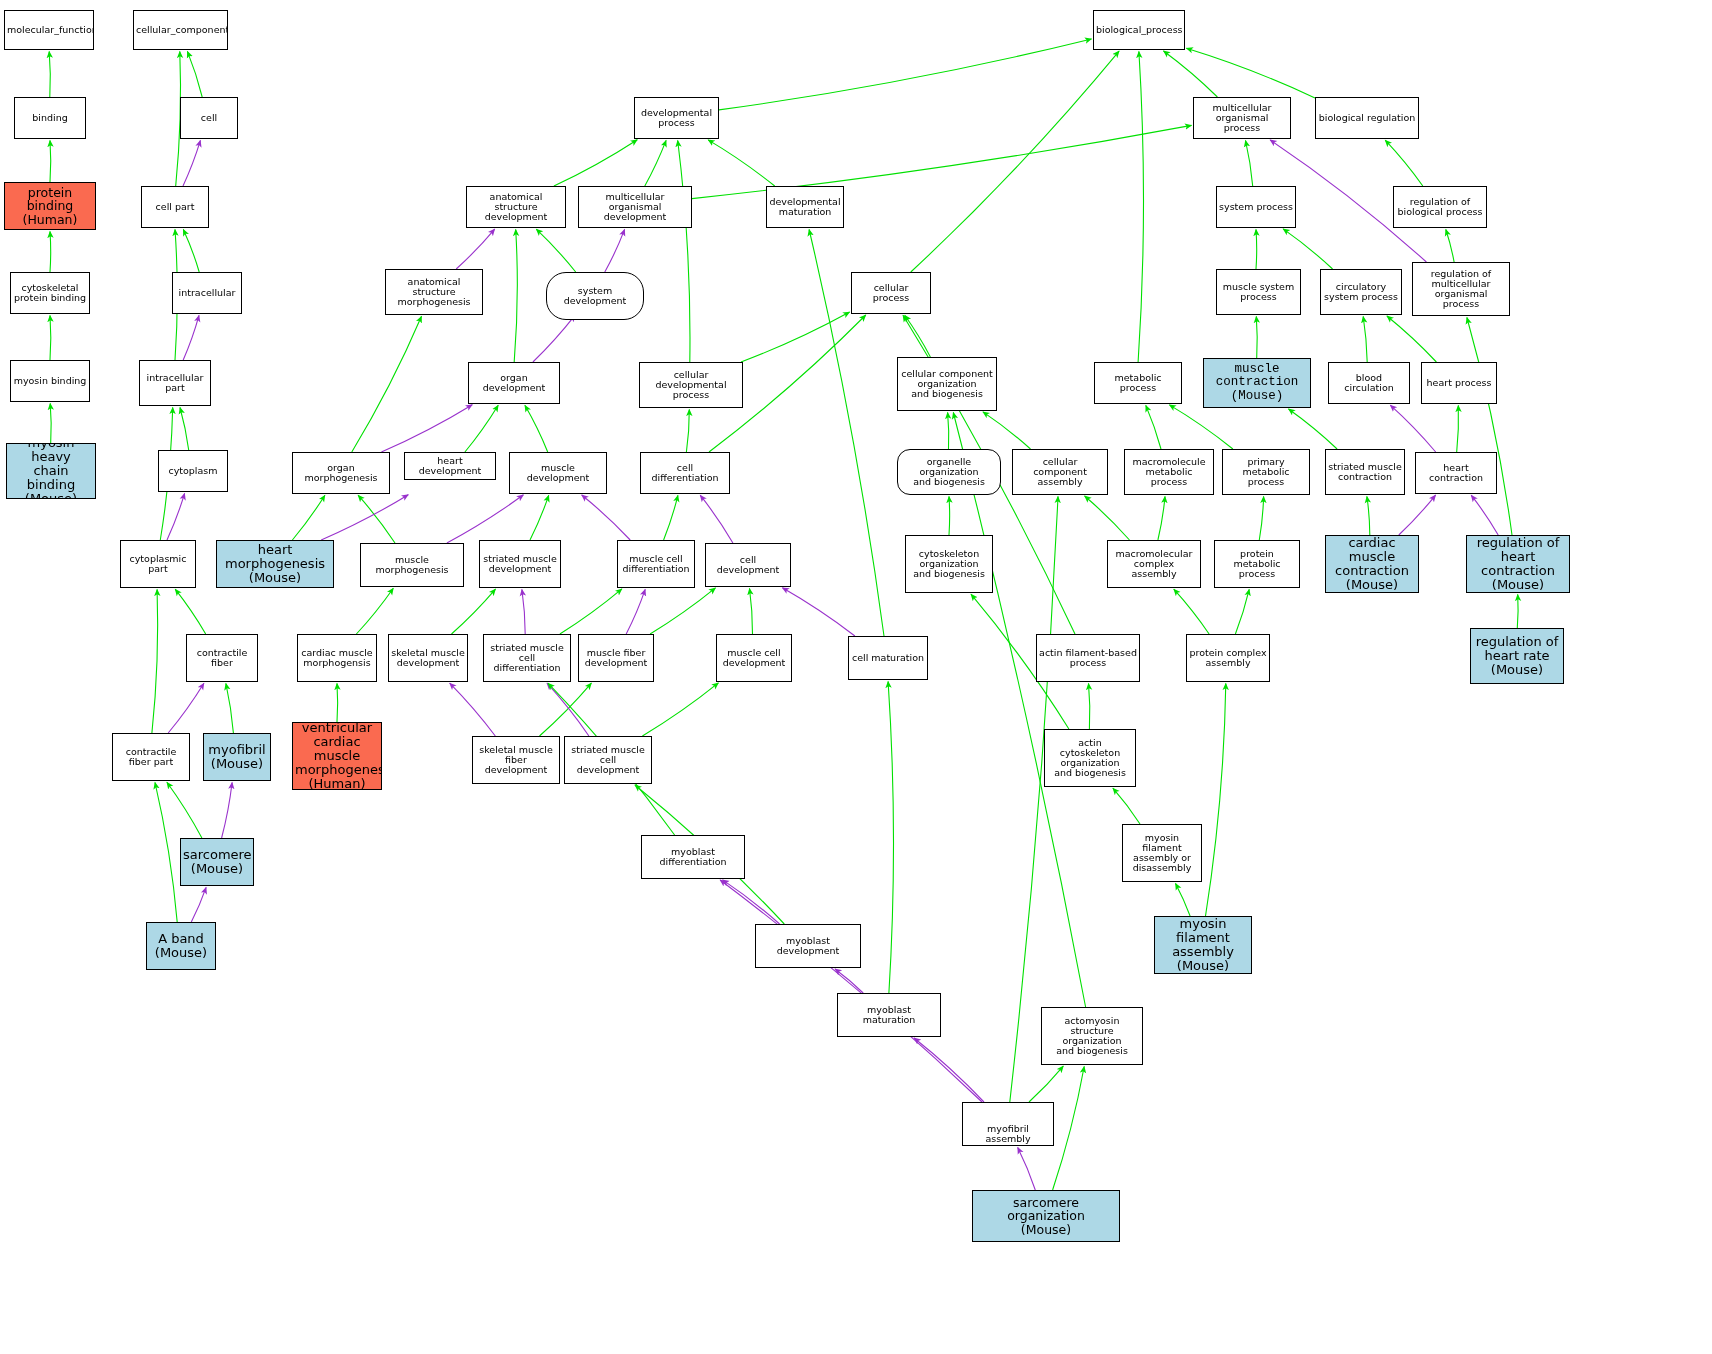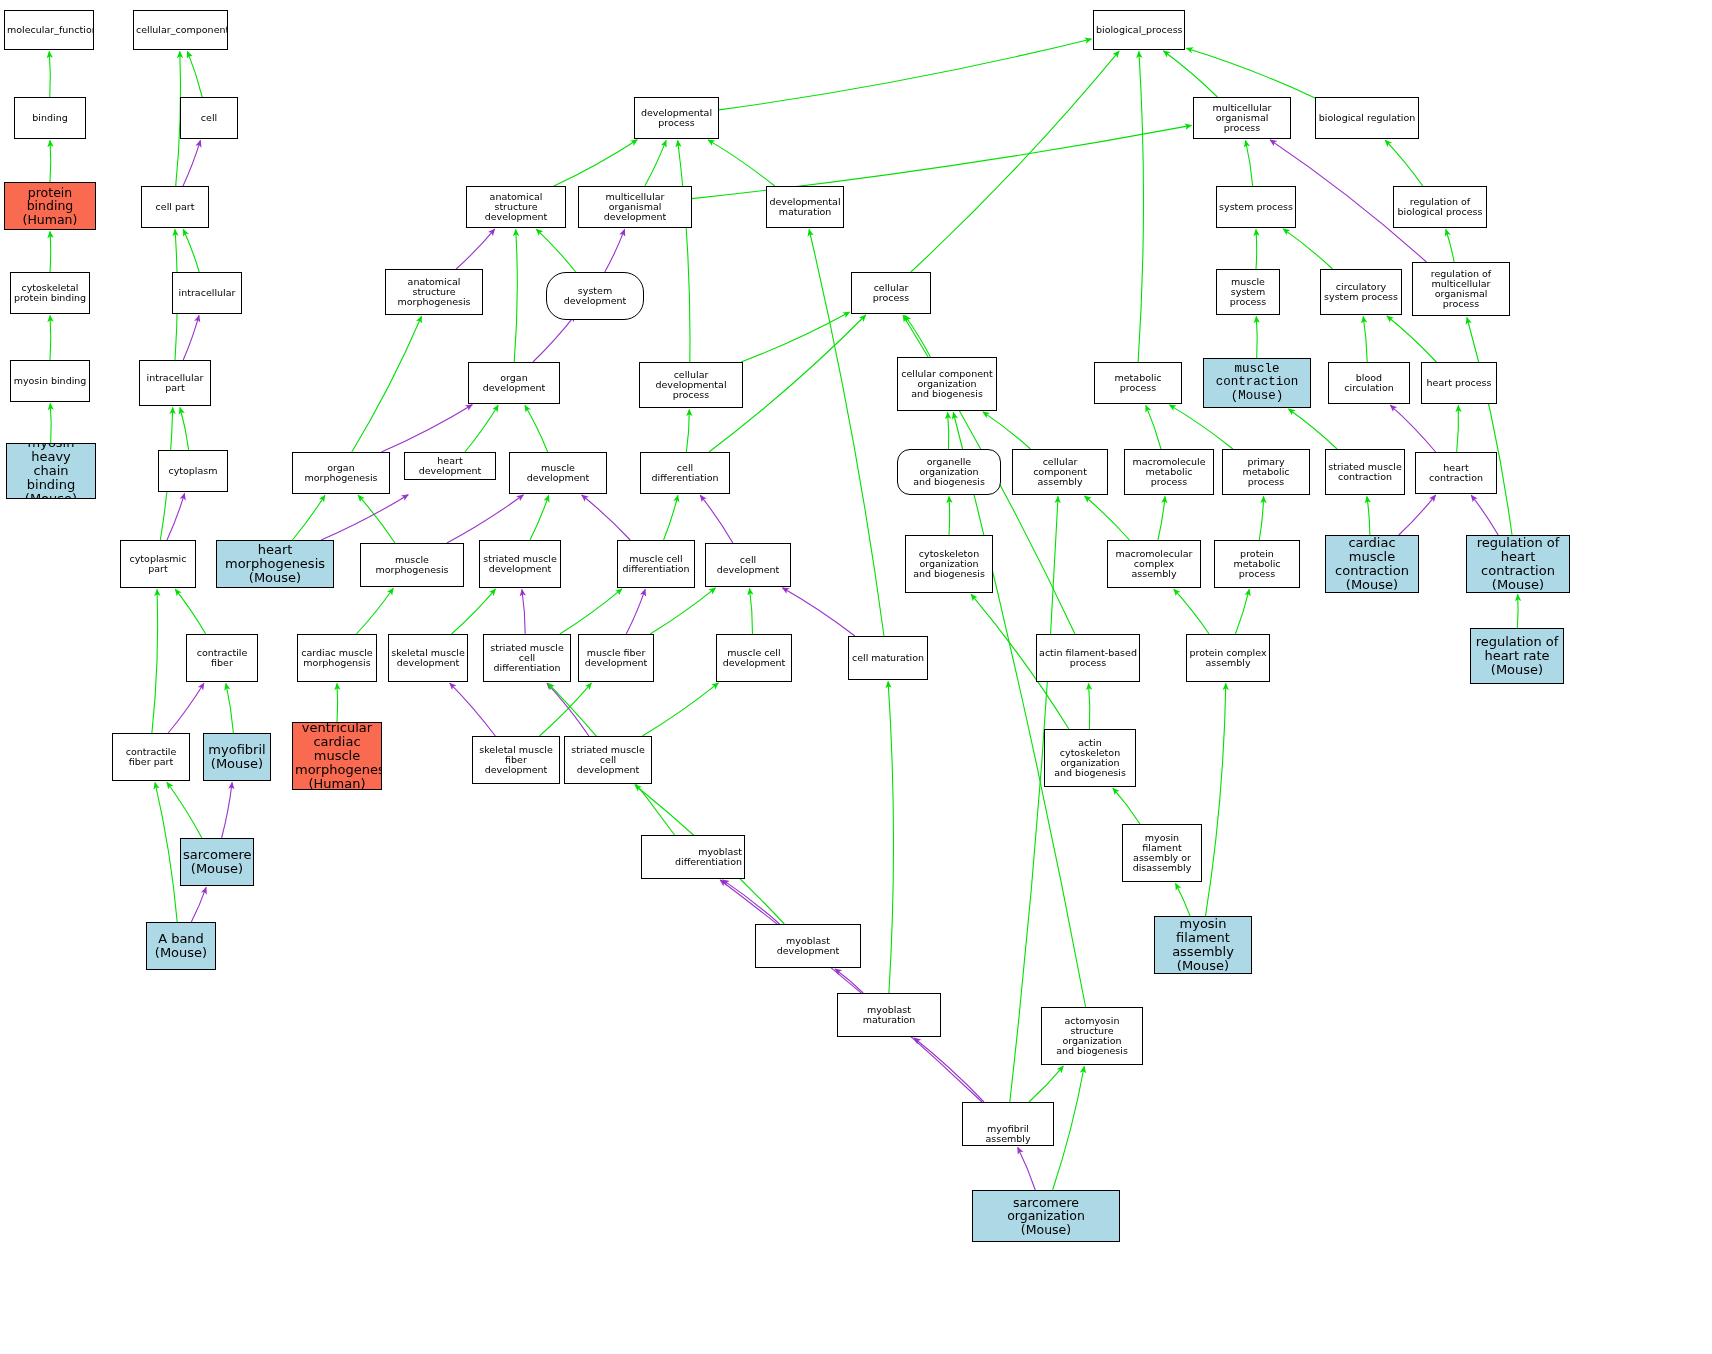--- a/index.html
+++ b/index.html
@@ -199,21 +199,21 @@
       </div>
       <div class="node n-white f9" style="left: 385px; top: 269px; width: 98px; height: 46px;">
         <span class="lbl">anatomical structure<br>morphogenesis</span>
       </div>
       <div class="node n-white f9" style="left: 546px; top: 272px; width: 98px; height: 48px; border-radius: 20px;">
         <span class="lbl">system development</span>
       </div>
       <div class="node n-white f9" style="left: 851px; top: 272px; width: 80px; height: 42px;">
         <span class="lbl">cellular process</span>
       </div>
-      <div class="node n-white f9" style="left: 1216px; top: 269px; width: 64px; height: 46px;">
+      <div class="node n-white f9" style="left: 1216px; top: 269px; width: 85px; height: 46px;">
         <span class="lbl">muscle system<br>process</span>
       </div>
       <div class="node n-white f9" style="left: 1320px; top: 269px; width: 82px; height: 46px;">
         <span class="lbl">circulatory<br>system process</span>
       </div>
       <div class="node n-white f9" style="left: 1412px; top: 262px; width: 98px; height: 54px;">
         <span class="lbl">regulation of<br>multicellular<br>organismal process</span>
       </div>
       <div class="node n-white f9" style="left: 10px; top: 360px; width: 80px; height: 42px;">
         <span class="lbl">myosin binding</span>
@@ -355,21 +355,21 @@
       </div>
       <div class="node n-white f9" style="left: 564px; top: 736px; width: 88px; height: 48px;">
         <span class="lbl">striated muscle<br>cell development</span>
       </div>
       <div class="node n-white f9" style="left: 1044px; top: 729px; width: 92px; height: 58px;">
         <span class="lbl">actin cytoskeleton<br>organization<br>and biogenesis</span>
       </div>
       <div class="node n-blue f11" style="left: 180px; top: 838px; width: 74px; height: 48px;">
         <span class="lbl">sarcomere<br>(Mouse)</span>
       </div>
-      <div class="node n-white f9" style="left: 641px; top: 835px; width: 104px; height: 44px; text-align: right;">
+      <div class="node n-white f9" style="left: 641px; top: 835px; width: 104px; height: 44px;">
         <span class="lbl">myoblast differentiation</span>
       </div>
       <div class="node n-white f9" style="left: 1122px; top: 824px; width: 80px; height: 58px;">
         <span class="lbl">myosin filament<br>assembly or<br>disassembly</span>
       </div>
       <div class="node n-blue f11" style="left: 146px; top: 922px; width: 70px; height: 48px;">
         <span class="lbl">A band<br>(Mouse)</span>
       </div>
       <div class="node n-white f9" style="left: 755px; top: 924px; width: 106px; height: 44px;">
         <span class="lbl">myoblast development</span>

